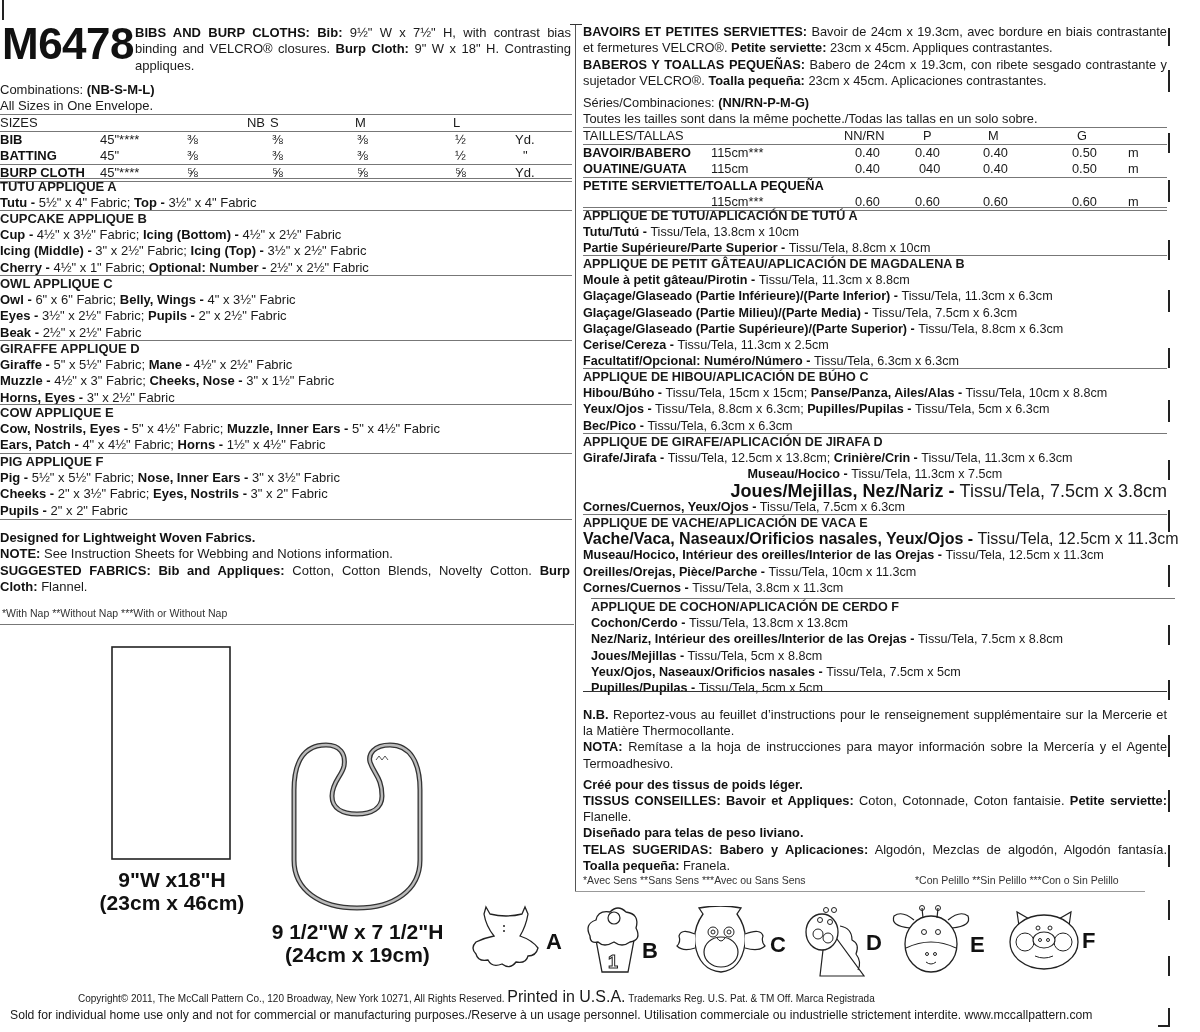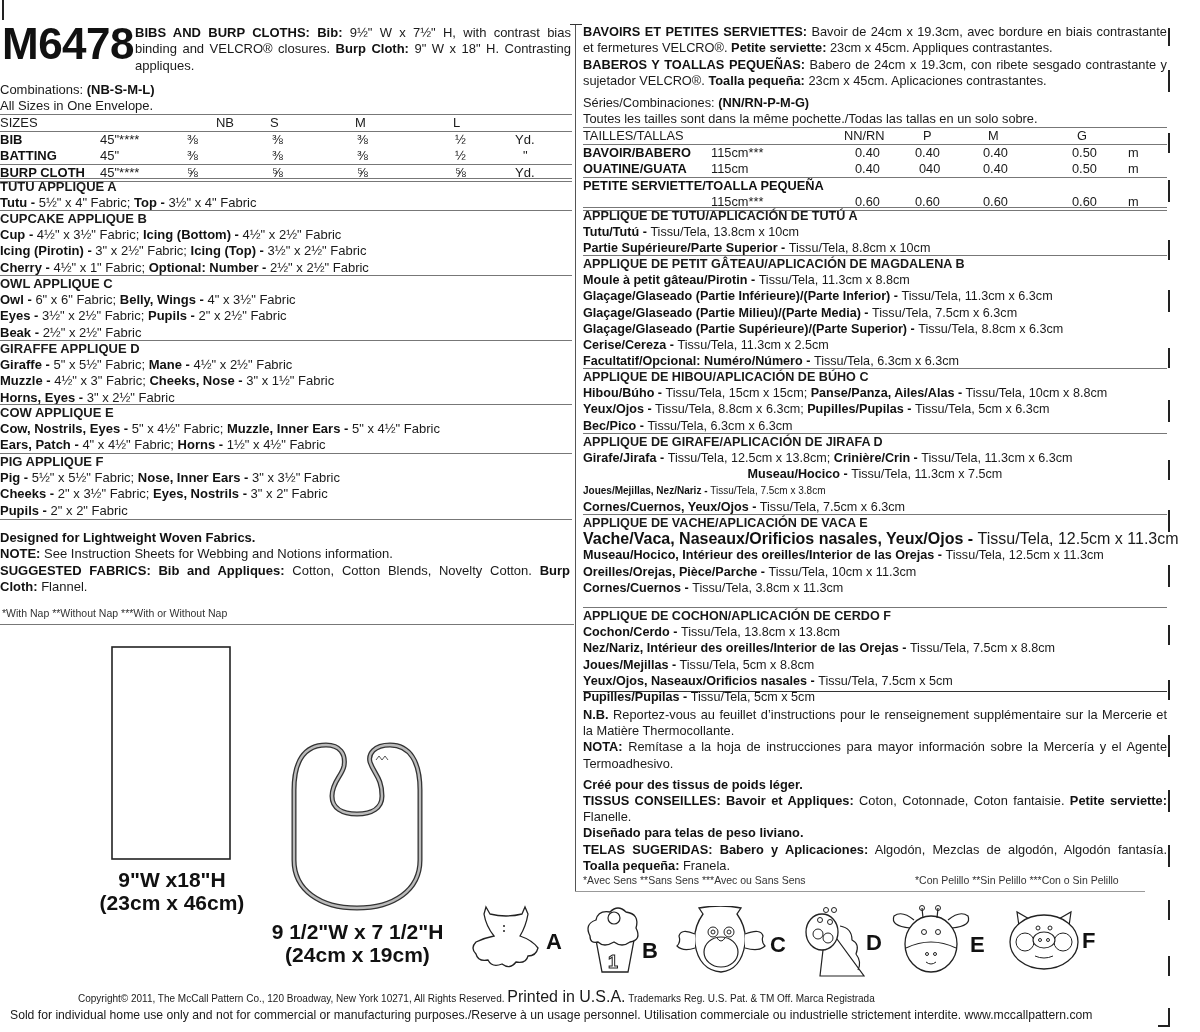--- a/index.html
+++ b/index.html
@@ -70,21 +70,21 @@
         <col style="width:85px">
         <col style="width:85px">
         <col style="width:85px">
         <col style="width:80px">
         <col style="width:57px">
       </colgroup>
     <tbody>
         <tr style="border-bottom:1.3px solid #777;">
       <td>SIZES</td>
       <td></td>
-      <td style="text-align:center;padding-left:5px">NB</td>
+      <td style="text-align:right;padding-left:5px">NB</td>
       <td style="text-align:left;padding-left:5px">S</td>
       <td style="text-align:left;padding-left:5px">M</td>
       <td style="text-align:left;padding-left:18px">L</td>
       <td></td>
     </tr>
     <tr>
       <td class="b">BIB</td>
       <td>45"****</td>
       <td style="padding-left:7px">⅜</td>
       <td style="padding-left:7px">⅜</td>
@@ -117,21 +117,21 @@
 <div id="left-apps" class="abs" style="left:0;top:178px;width:572px;">
     <div class="sec" style="top: 0px; width: 572px;">
       <div class="hr"></div>
       <div class="title">TUTU APPLIQUE A</div>
       <div class="line"><b>Tutu - </b><span>5½" x 4" Fabric; </span><b>Top - </b><span>3½" x 4" Fabric</span></div>
     </div>
     <div class="sec" style="top: 32px; width: 572px;">
       <div class="hr"></div>
       <div class="title">CUPCAKE APPLIQUE B</div>
       <div class="line"><b>Cup - </b><span>4½" x 3½" Fabric; </span><b>Icing (Bottom) - </b><span>4½" x 2½" Fabric</span></div>
-      <div class="line"><b>Icing (Pirotin) - </b><span>3" x 2½" Fabric; </span><b>Icing (Top) - </b><span>3½" x 2½" Fabric</span></div>
+      <div class="line"><b>Icing (Middle) - </b><span>3" x 2½" Fabric; </span><b>Icing (Top) - </b><span>3½" x 2½" Fabric</span></div>
       <div class="line"><b>Cherry - </b><span>4½" x 1" Fabric; </span><b>Optional: Number - </b><span>2½" x 2½" Fabric</span></div>
     </div>
     <div class="sec" style="top: 97px; width: 572px;">
       <div class="hr"></div>
       <div class="title">OWL APPLIQUE C</div>
       <div class="line"><b>Owl - </b><span>6" x 6" Fabric; </span><b>Belly, Wings - </b><span>4" x 3½" Fabric</span></div>
       <div class="line"><b>Eyes - </b><span>3½" x 2½" Fabric; </span><b>Pupils - </b><span>2" x 2½" Fabric</span></div>
       <div class="line"><b>Beak - </b><span>2½" x 2½" Fabric</span></div>
     </div>
     <div class="sec" style="top: 162px; width: 572px;">
@@ -255,32 +255,32 @@
       <div class="title" style="font-size: 12.6px;">APPLIQUE DE HIBOU/APLICACIÓN DE BÚHO C</div>
       <div class="line" style="font-size: 12.6px;"><b>Hibou/Búho - </b><span>Tissu/Tela, 15cm x 15cm; </span><b>Panse/Panza, Ailes/Alas - </b><span>Tissu/Tela, 10cm x 8.8cm</span></div>
       <div class="line" style="font-size: 12.6px;"><b>Yeux/Ojos - </b><span>Tissu/Tela, 8.8cm x 6.3cm; </span><b>Pupilles/Pupilas - </b><span>Tissu/Tela, 5cm x 6.3cm</span></div>
       <div class="line" style="font-size: 12.6px;"><b>Bec/Pico - </b><span>Tissu/Tela, 6.3cm x 6.3cm</span></div>
     </div>
     <div class="sec" style="top: 226px; width: 584px;">
       <div class="hr"></div>
       <div class="title" style="font-size: 12.6px;">APPLIQUE DE GIRAFE/APLICACIÓN DE JIRAFA D</div>
       <div class="line" style="font-size: 12.6px;"><b>Girafe/Jirafa - </b><span>Tissu/Tela, 12.5cm x 13.8cm; </span><b>Crinière/Crin - </b><span>Tissu/Tela, 11.3cm x 6.3cm</span></div>
       <div class="line" style="font-size: 12.6px; text-align: center;"><b>Museau/Hocico - </b><span>Tissu/Tela, 11.3cm x 7.5cm</span></div>
-      <div class="line" style="font-size: 10px;"><b>Joues/Mejillas, Nez/Nariz - </b><span>Tissu/Tela, 7.5cm x 3.8cm</span></div>
+      <div class="line" style="font-size: 18px; text-align: right;"><b>Joues/Mejillas, Nez/Nariz - </b><span>Tissu/Tela, 7.5cm x 3.8cm</span></div>
       <div class="line" style="font-size: 12.6px;"><b>Cornes/Cuernos, Yeux/Ojos - </b><span>Tissu/Tela, 7.5cm x 6.3cm</span></div>
     </div>
     <div class="sec" style="top: 307px; width: 584px;">
       <div class="hr"></div>
       <div class="title" style="font-size: 12.6px;">APPLIQUE DE VACHE/APLICACIÓN DE VACA E</div>
       <div class="line" style="font-size: 16px;"><b>Vache/Vaca, Naseaux/Orificios nasales, Yeux/Ojos - </b><span>Tissu/Tela, 12.5cm x 11.3cm</span></div>
       <div class="line" style="font-size: 12.6px;"><b>Museau/Hocico, Intérieur des oreilles/Interior de las Orejas - </b><span>Tissu/Tela, 12.5cm x 11.3cm</span></div>
       <div class="line" style="font-size: 12.6px;"><b>Oreilles/Orejas, Pièce/Parche - </b><span>Tissu/Tela, 10cm x 11.3cm</span></div>
       <div class="line" style="font-size: 12.6px;"><b>Cornes/Cuernos - </b><span>Tissu/Tela, 3.8cm x 11.3cm</span></div>
     </div>
-    <div class="sec" style="top: 400px; width: 584px;">
+    <div class="sec" style="top: 391px; width: 584px; margin-left: 8px;">
       <div class="hr"></div>
       <div class="title" style="font-size: 12.6px;">APPLIQUE DE COCHON/APLICACIÓN DE CERDO F</div>
       <div class="line" style="font-size: 12.6px;"><b>Cochon/Cerdo - </b><span>Tissu/Tela, 13.8cm x 13.8cm</span></div>
       <div class="line" style="font-size: 12.6px;"><b>Nez/Nariz, Intérieur des oreilles/Interior de las Orejas - </b><span>Tissu/Tela, 7.5cm x 8.8cm</span></div>
       <div class="line" style="font-size: 12.6px;"><b>Joues/Mejillas - </b><span>Tissu/Tela, 5cm x 8.8cm</span></div>
       <div class="line" style="font-size: 12.6px;"><b>Yeux/Ojos, Naseaux/Orificios nasales - </b><span>Tissu/Tela, 7.5cm x 5cm</span></div>
       <div class="line" style="font-size: 12.6px;"><b>Pupilles/Pupilas - </b><span>Tissu/Tela, 5cm x 5cm</span></div>
     </div>
   </div>
 

